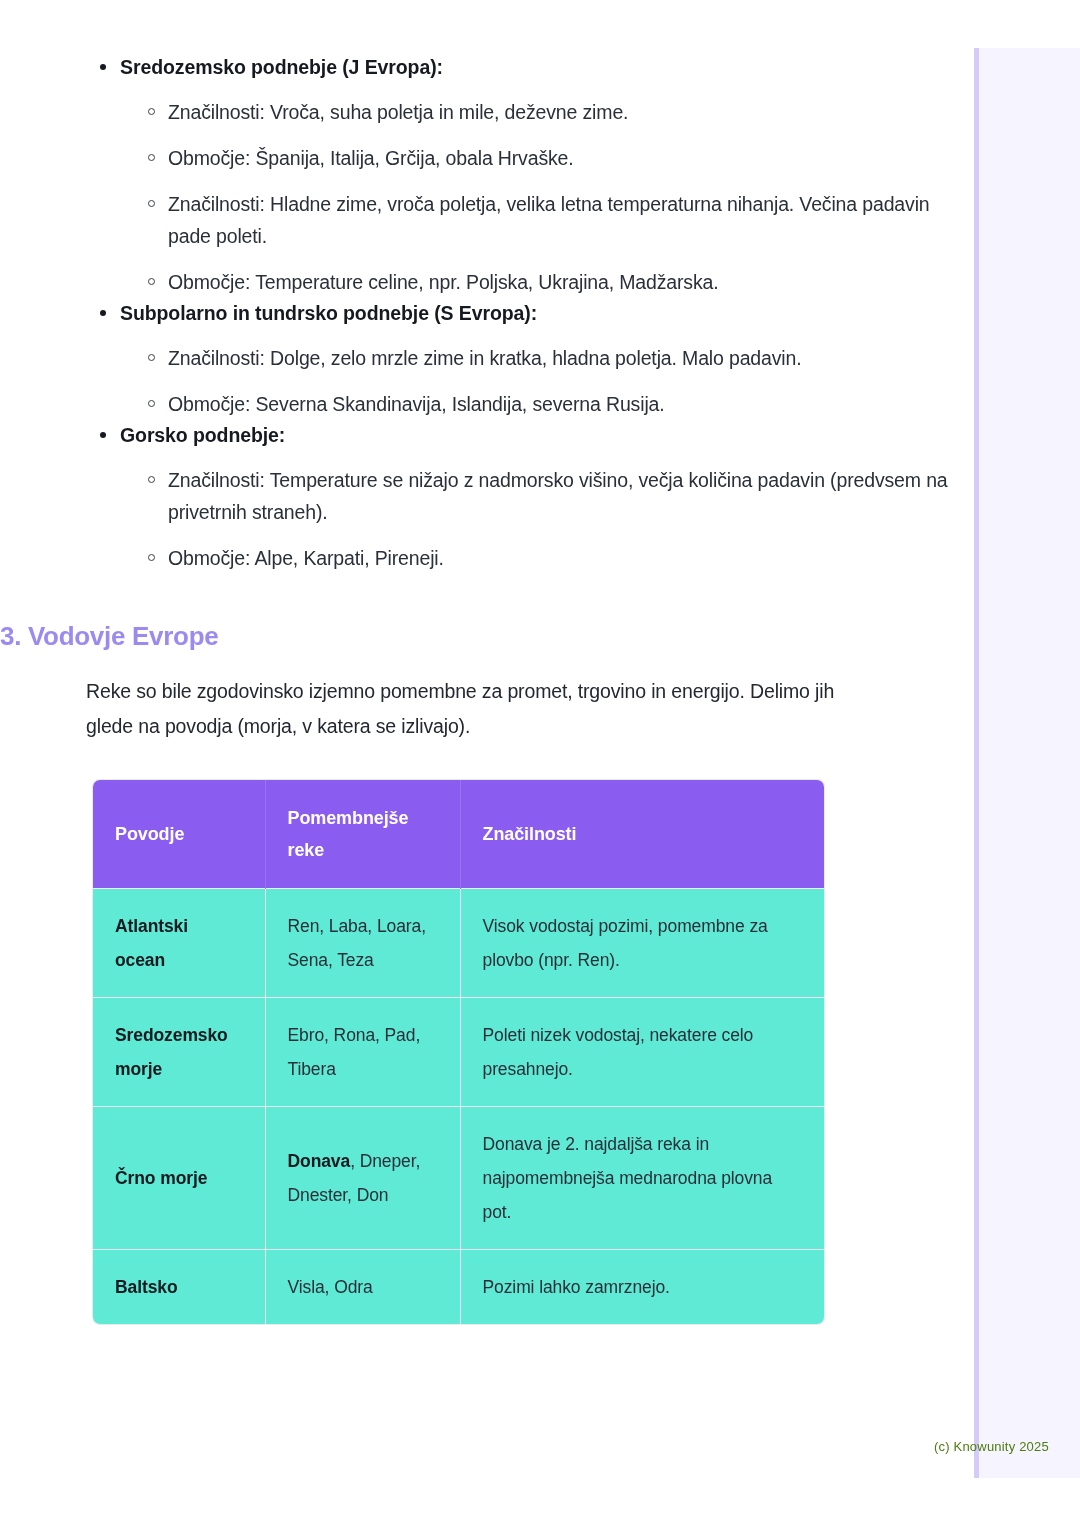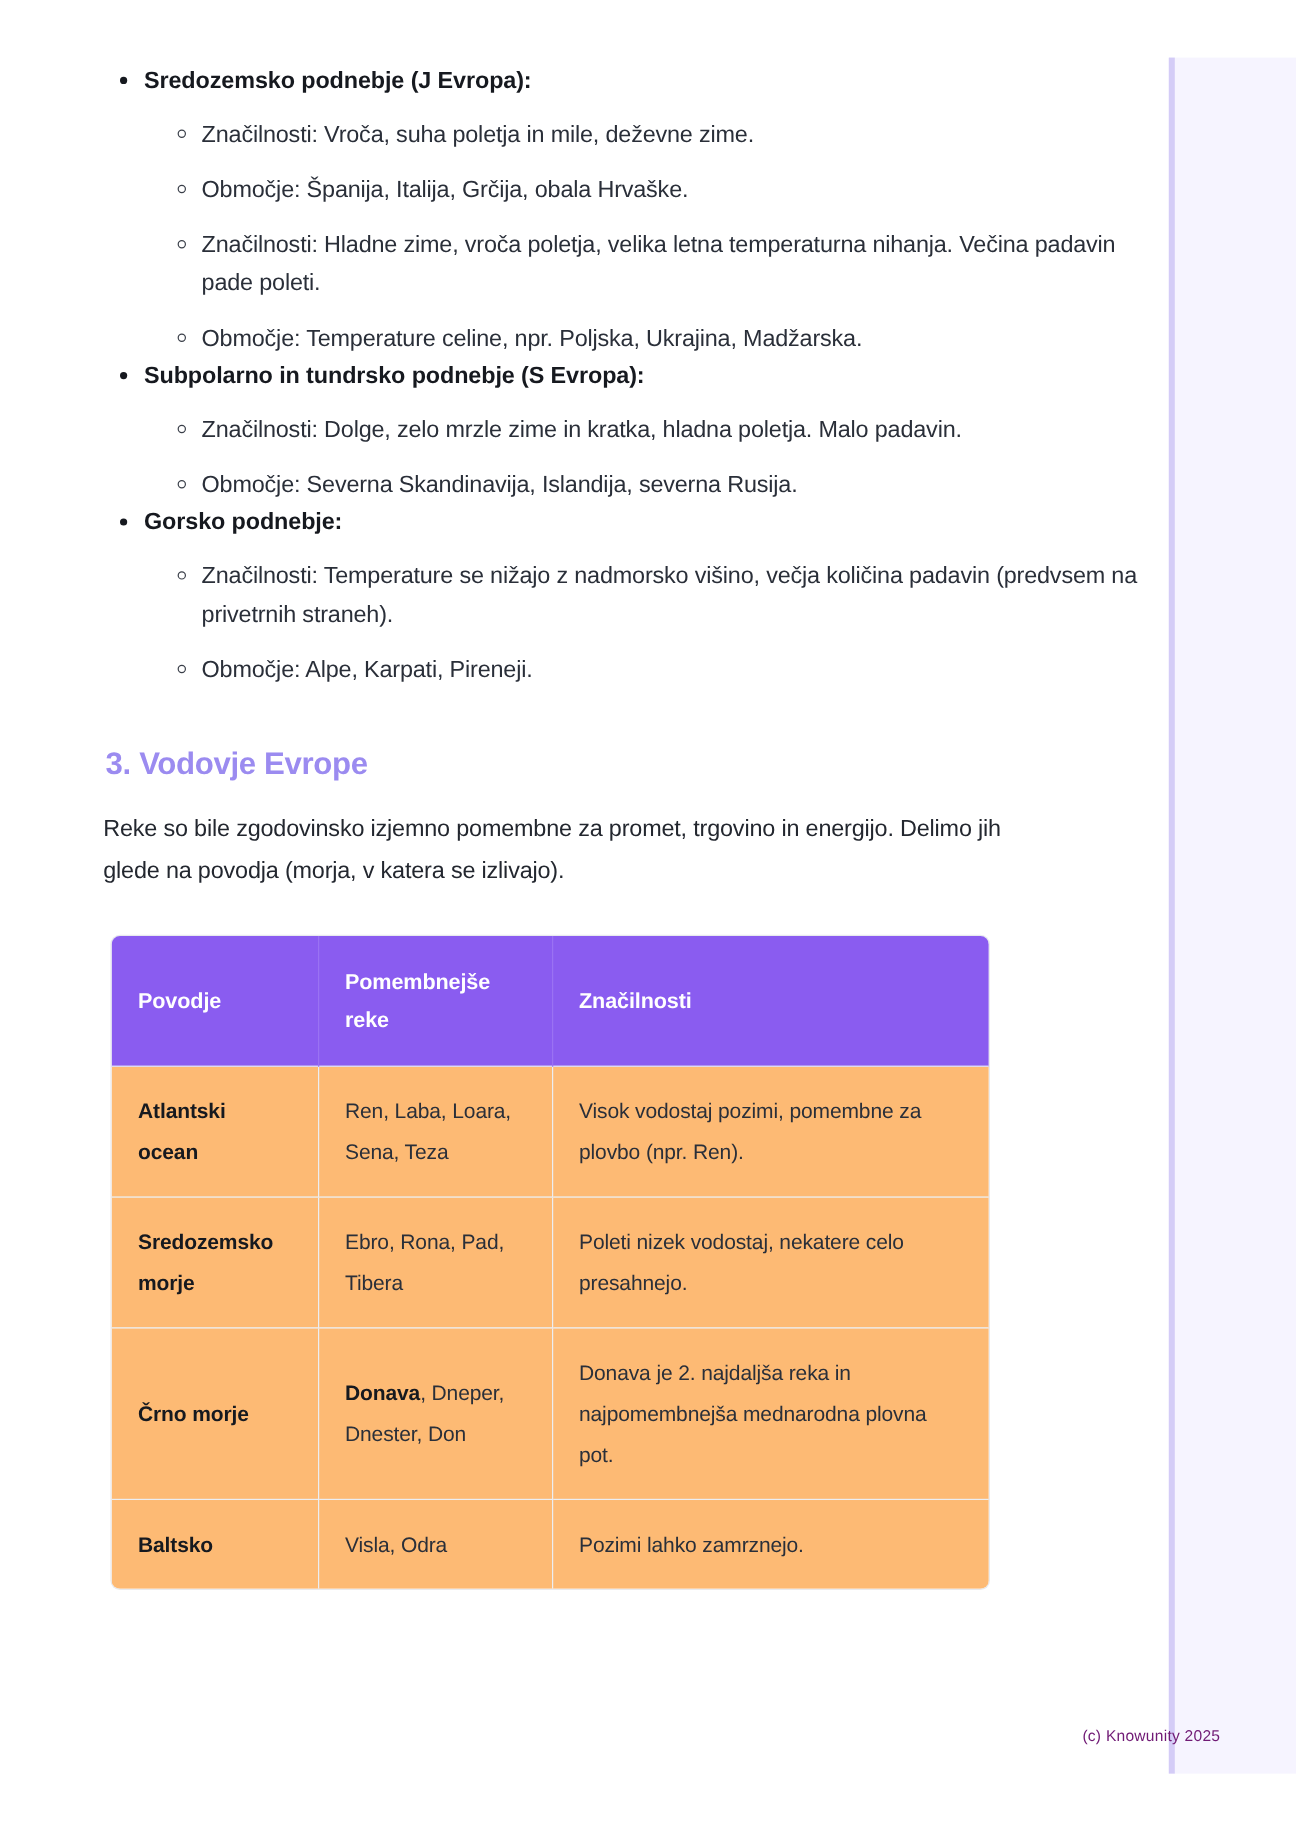--- a/index.html
+++ b/index.html
@@ -98,21 +98,20 @@
 
   .topic-block { margin-bottom: 24px; }
   .topic-block:first-child { margin-top: 0; }
 
   
   h2.section-title {
     font-size: 26px;
     font-weight: bold;
     color: #9b8bf0;
     margin: 46px 0 22px 0;
-    padding-left: 88px;
     letter-spacing: -0.3px;
     line-height: 32px;
   }
 
   p.section-para {
     font-size: 19.5px;
     line-height: 35px;
     color: #23272f;
     margin: 0;
     padding-left: 86px;
@@ -150,40 +149,40 @@
 
   table.rivers tbody td {
     font-size: 17.5px;
     line-height: 34px;
     color: #2a2f39;
     padding: 20px 22px;
     vertical-align: middle;
     border-top: 1px solid #eceef2;
     border-right: 1px solid #eceef2;
     letter-spacing: -0.1px;
-    background: #fdba74;
+    background: #5eead4;
   }
   table.rivers tbody td:last-child { border-right: none; }
   table.rivers tbody td.strong {
     font-weight: bold;
     color: #16191f;
   }
   table.rivers tbody td b { font-weight: bold; color: #16191f; }
 
   col.c1 { width: 172px; }
   col.c2 { width: 195px; }
   col.c3 { width: 364px; }
 
   
   .watermark {
     position: absolute;
-    left: 902px;
+    left: 934px;
     top: 1439px;
     font-size: 13px;
-    color: #701a75;
+    color: #4d7c0f;
     letter-spacing: 0.2px;
     white-space: nowrap;
     z-index: 5;
   }
 
   .top-offset { padding-top: 52px; padding-left: 88px; }
 </style>
 </head>
 <body>
 

